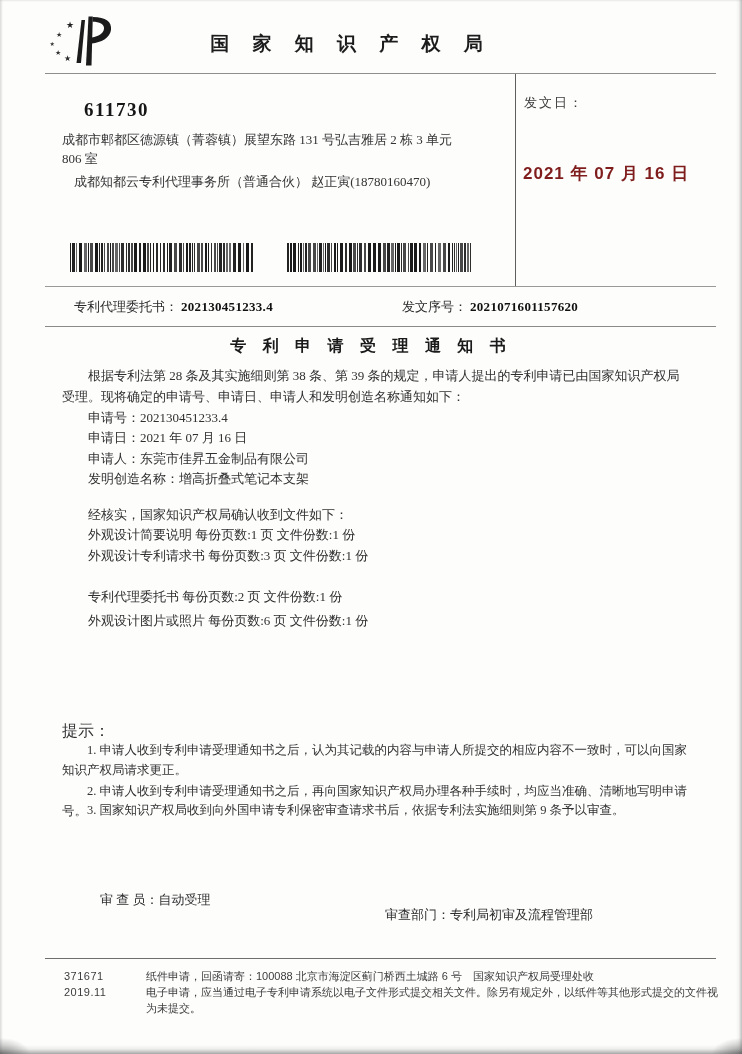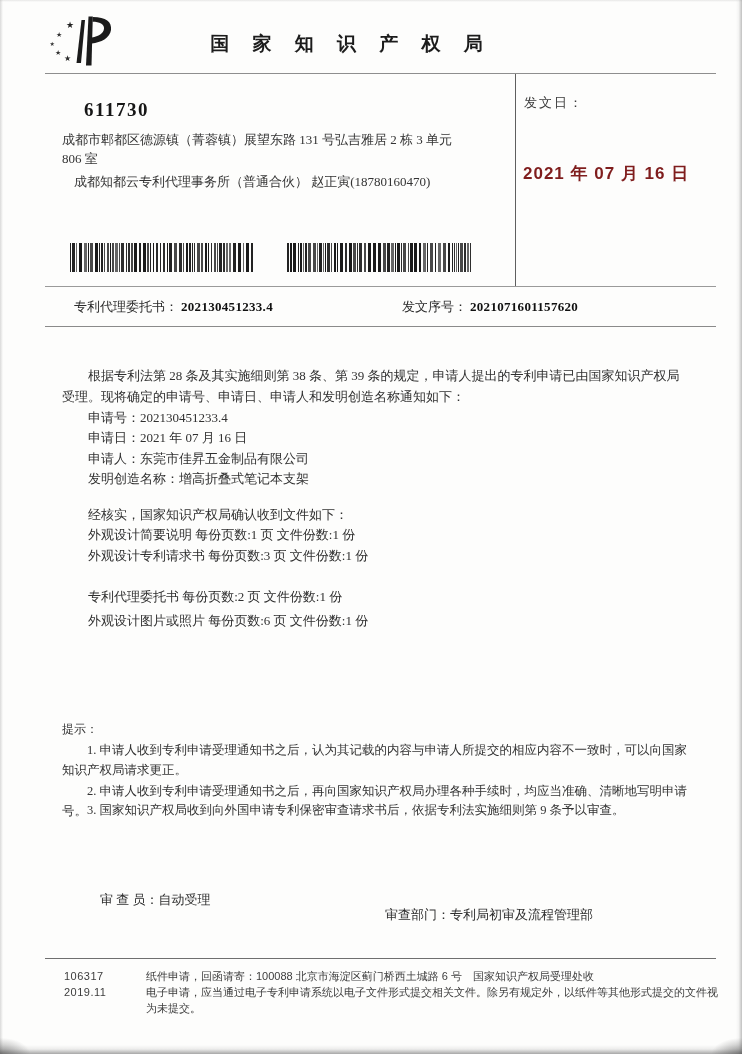--- a/index.html
+++ b/index.html
@@ -71,21 +71,21 @@
   }
 
   .body-text{font-size:13px;line-height:20.5px;color:#303030;}
   .para1{left:62px;top:366px;width:624px;text-indent:2em;}
   .field-line{left:88px;}
   .f0{top:408px;} .f1{top:428px;} .f2{top:449px;} .f3{top:469px;}
   .recv-intro{left:88px;top:505px;}
   .doc-line{left:88px;}
   .d0{top:525px;} .d1{top:546px;} .d2{top:579px;margin-top:32px;} .d3{top:587px;}
 
-  .tips-label{left:62px;top:721px;font-size:12px;color:#333;}
+  .tips-label{left:62px;top:721px;font-size:16px;color:#333;}
   .tip{font-size:12.5px;line-height:20px;color:#333;width:626px;text-indent:2em;}
   .tip1{left:62px;top:740px;}
   .tip2{left:62px;top:781px;}
   .tip3{left:62px;top:800px;}
 
   .sig-row{font-size:13px;color:#2f2f2f;}
   .examiner{left:100px;top:891px;}
   .department{left:385px;top:906px;}
 
   .foot{font-family:"Liberation Sans","DejaVu Sans",sans-serif;
@@ -240,20 +240,21 @@
 
   <div class="abs rule rule-mid"></div>
   <div class="abs num-pair app-num">
     <span>专利代理委托书：</span><b>202130451233.4</b>
   </div>
   <div class="abs num-pair serial-num">
     <span>发文序号：</span><b>2021071601157620</b>
   </div>
   <div class="abs rule rule-nums"></div>
 
+  <div class="abs notice-title">专 利 申 请 受 理 通 知 书</div>
   <div class="abs body-text para1">根据专利法第 28 条及其实施细则第 38 条、第 39 条的规定，申请人提出的专利申请已由国家知识产权局受理。现将确定的申请号、申请日、申请人和发明创造名称通知如下：</div>
 
   <div class="abs body-text field-line f0">申请号：202130451233.4</div>
   <div class="abs body-text field-line f1">申请日：2021 年 07 月 16 日</div>
   <div class="abs body-text field-line f2">申请人：东莞市佳昇五金制品有限公司</div>
   <div class="abs body-text field-line f3">发明创造名称：增高折叠式笔记本支架</div>
 
   <div class="abs body-text recv-intro">经核实，国家知识产权局确认收到文件如下：</div>
   <div class="abs body-text doc-line d0">外观设计简要说明 每份页数:1 页  文件份数:1 份</div>
   <div class="abs body-text doc-line d1">外观设计专利请求书 每份页数:3 页  文件份数:1 份</div>
@@ -266,21 +267,21 @@
   <div class="abs tip tip3">3. 国家知识产权局收到向外国申请专利保密审查请求书后，依据专利法实施细则第 9 条予以审查。</div>
 
   <div class="abs sig-row examiner">
     <span>审 查 员：</span><span>自动受理</span>
   </div>
   <div class="abs sig-row department">
     <span>审查部门：</span><span>专利局初审及流程管理部</span>
   </div>
 
   <div class="abs rule rule-footer"></div>
-  <div class="abs foot foot-code-1">106317</div>
+  <div class="abs foot foot-code-1">371671</div>
   <div class="abs foot foot-code-2">2019.11</div>
   <div class="abs foot foot-text-1">纸件申请，回函请寄：100088  北京市海淀区蓟门桥西土城路 6 号　国家知识产权局受理处收</div>
   <div class="abs foot foot-text-2">电子申请，应当通过电子专利申请系统以电子文件形式提交相关文件。除另有规定外，以纸件等其他形式提交的文件视为未提交。</div>
 
   <div class="edge-top"></div>
   <div class="edge-left"></div>
   <div class="edge-right"></div>
   <div class="edge-bottom"></div>
   <div class="corner-bl"></div>
   <div class="corner-br"></div>

